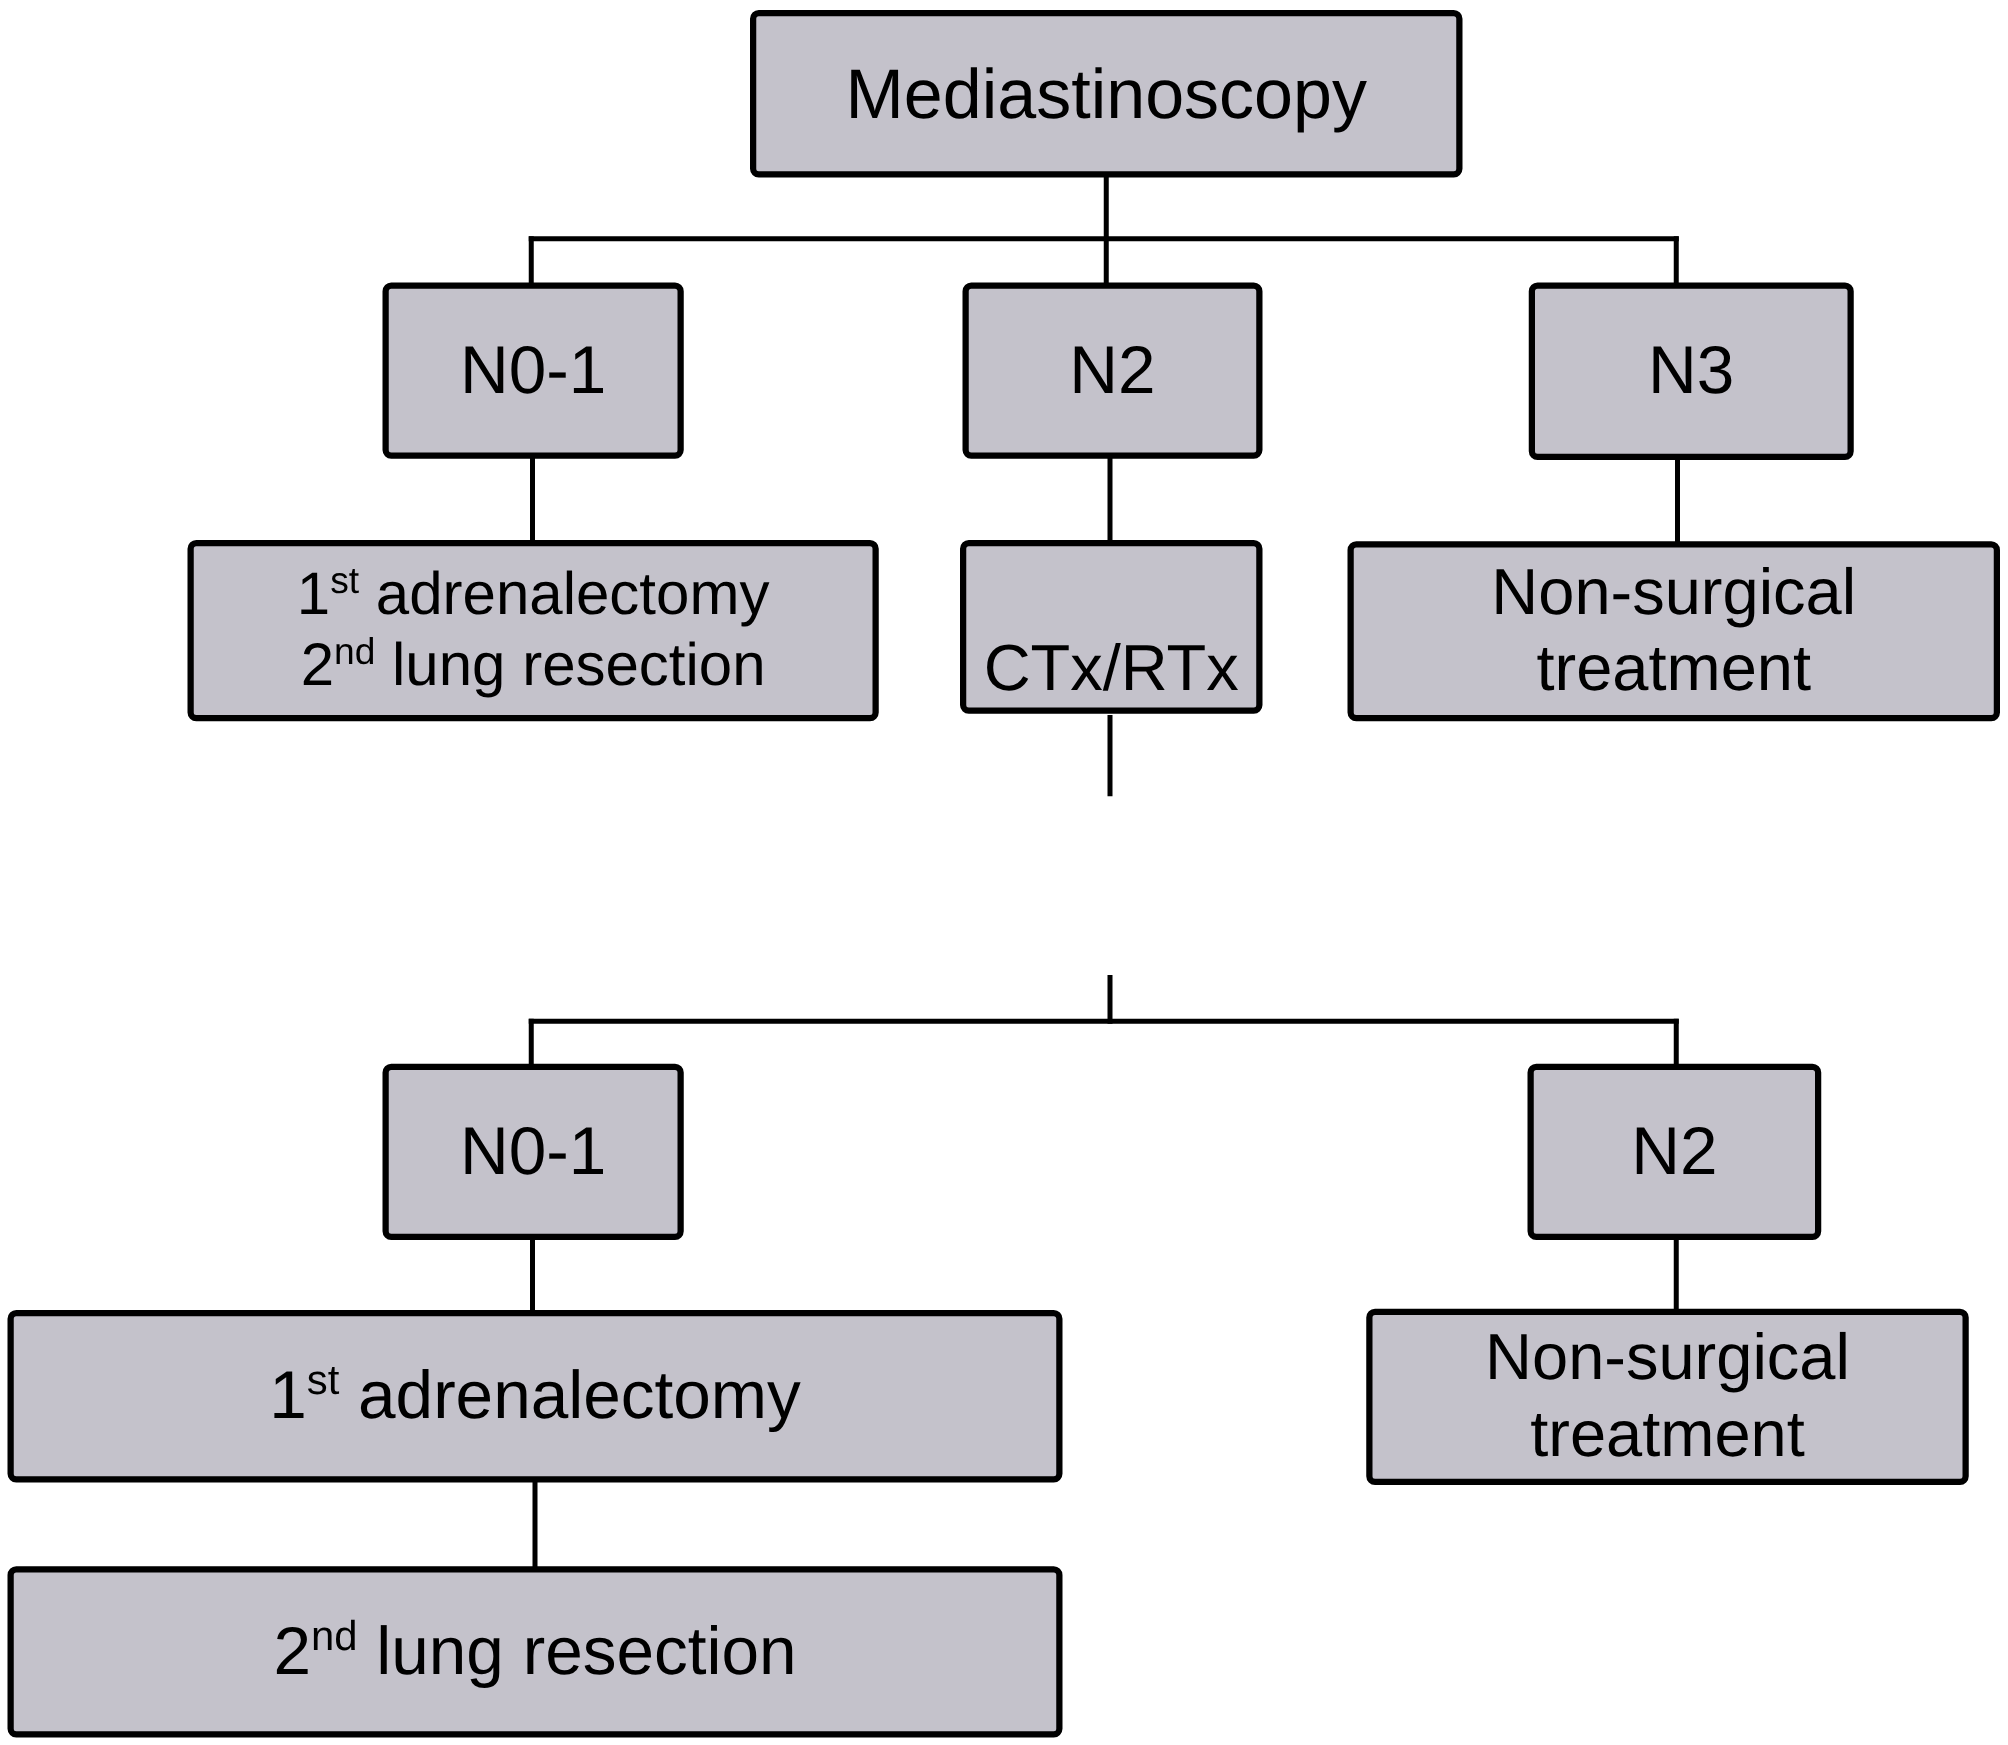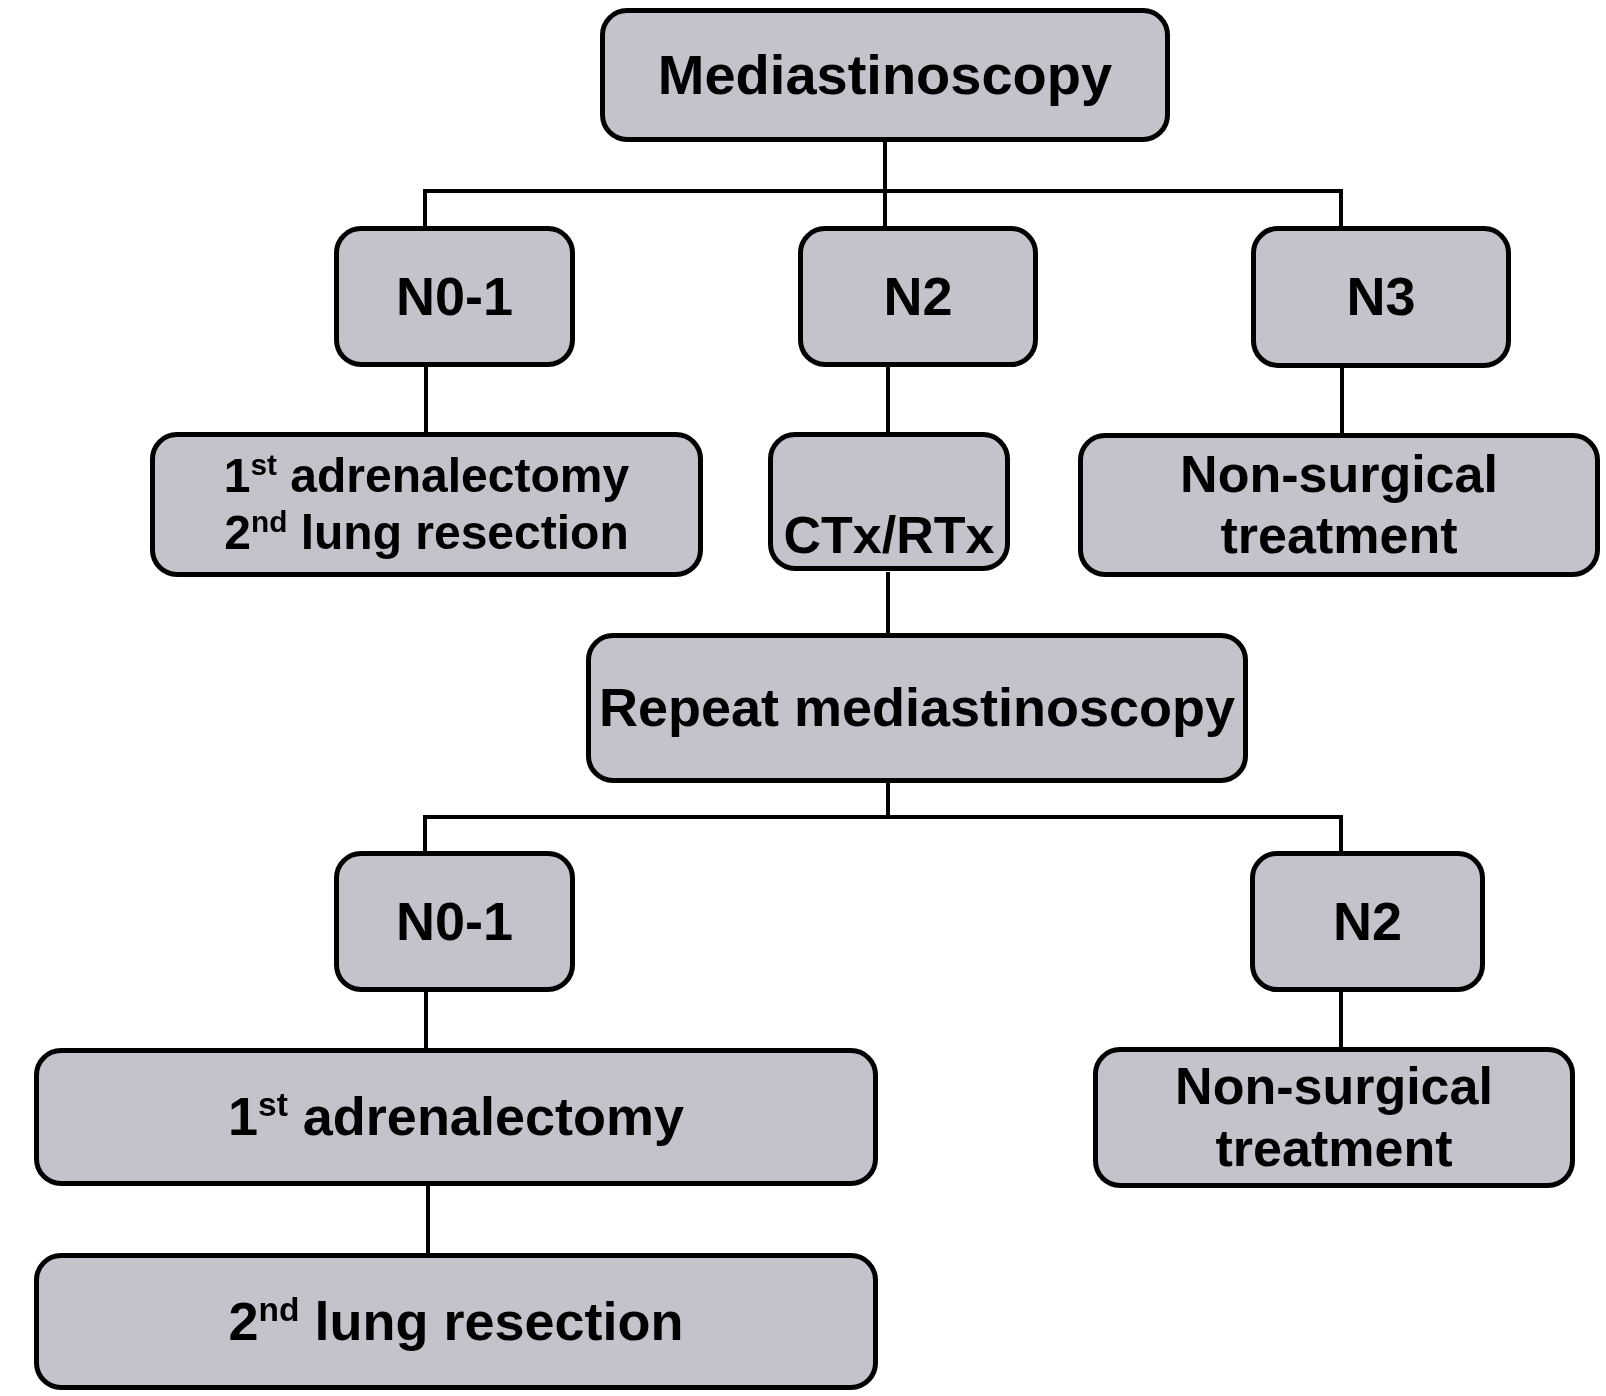--- a/index.html
+++ b/index.html
@@ -14,37 +14,36 @@
     background: #ffffff;
     font-family: "Liberation Sans", sans-serif;
     color: #000000;
     overflow: hidden;
   }
   .node {
     position: absolute;
     box-sizing: border-box;
     background: #c4c2cb;
     border: 5px solid #000000;
-    border-radius: 27px;
+    border-radius: 7px;
     display: flex;
     flex-direction: column;
     align-items: center;
     justify-content: center;
     text-align: center;
     z-index: 2;
     line-height: 1.18;
-    font-weight: bold;
   }
   .node sup {
     font-size: 62%;
     line-height: 0;
     vertical-align: super;
   }
   .fs56 { font-size: 56px; }
-  .fs54 { font-size: 54px; margin-left: 28px; }
+  .fs54 { font-size: 54px; }
   .fs52 { font-size: 52px; }
   .fs48 { font-size: 48px; }
   .line {
     position: absolute;
     background: #000000;
     z-index: 1;
   }
 </style>
 </head>
 <body>
@@ -94,23 +93,20 @@
 
   <div class="node fs52" style="left:768px; top:432px; width:242px; height:139px;justify-content:flex-end;">
     <span>CTx/RTx</span>
   </div>
 
   <div class="node fs52" style="left:1078px; top:433px; width:522px; height:144px;">
     <div>Non-surgical</div>
     <div>treatment</div>
   </div>
 
-  <div class="node fs54" style="left:558px; top:633px; width:662px; height:150px;">
-    <span>Repeat mediastinoscopy</span>
-  </div>
 
   <div class="node fs54" style="left:306px; top:851px; width:241px; height:141px;">
     <span>N0-1</span>
   </div>
 
   <div class="node fs54" style="left:1222px; top:851px; width:235px; height:141px;">
     <span>N2</span>
   </div>
 
   <div class="node fs54" style="left:6px; top:1048px; width:844px; height:138px;">

